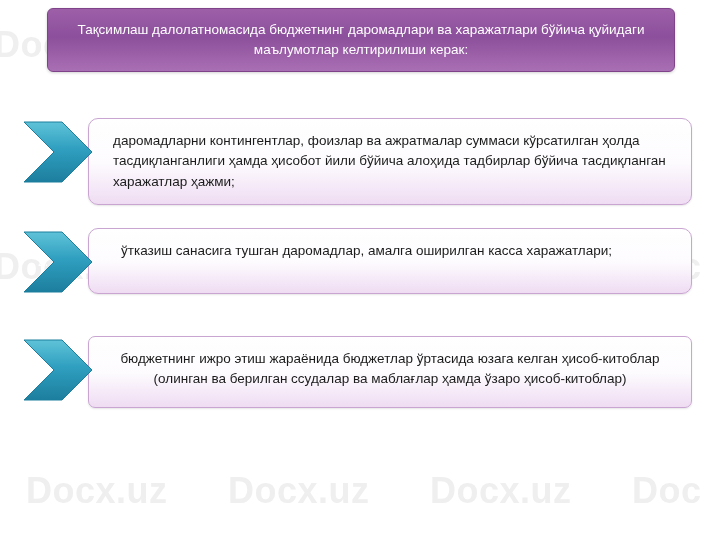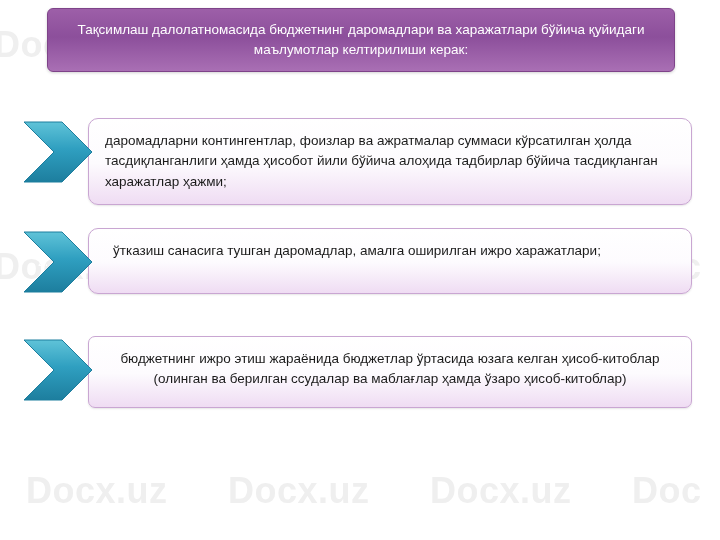--- a/index.html
+++ b/index.html
@@ -87,21 +87,21 @@
   }
 
   
   .bubble {
     flex: 1 1 auto;
     margin-left: -6px;
     border-radius: 10px;
     border: 1px solid #c9a6d2;
     background: linear-gradient(180deg, #ffffff 0%, #fdfbfe 52%, #efdcf3 100%);
     box-shadow: 0 1px 2px rgba(0,0,0,0.10);
-    padding: 12px 16px;
+    padding: 12px 24px;
     box-sizing: border-box;
     color: #1b1b1b;
     font-size: 13.5px;
     line-height: 1.5;
   }
   .bubble.b1 { min-height: 72px; text-align: left; }
   .bubble.b2 { min-height: 66px; text-align: justify; text-align-last: left; }
   .bubble.b3 { min-height: 72px; text-align: center; border-radius: 7px; }
   .bubble.b2 .indent { display: inline-block; width: 8px; }
 </style>
@@ -155,21 +155,21 @@
           <stop offset="0%" stop-color="#5fc3d8"></stop>
           <stop offset="45%" stop-color="#2f9fc0"></stop>
           <stop offset="100%" stop-color="#1d7e9e"></stop>
         </linearGradient>
       </defs>
       <path d="M2 4 L40 4 L70 34 L40 64 L2 64 L32 34 Z" fill="url(#g2)" stroke="#1d7e9e" stroke-width="1"></path>
     </svg>
     <span class="chev-num">2.</span>
   </div>
   <div class="bubble b2">
-    <span class="indent"></span><span>ўтказиш санасига тушган даромадлар, амалга оширилган ижро харажатлари;</span>
+    <span class="indent"></span><span>ўтказиш санасига тушган даромадлар, амалга оширилган касса харажатлари;</span>
   </div>
 </div>
 
 <div class="row row-3">
   <div class="chev">
     <svg width="72" height="68" viewBox="0 0 72 68" xmlns="http://www.w3.org/2000/svg">
       <defs>
         <linearGradient id="g3" x1="0" y1="0" x2="0" y2="1">
           <stop offset="0%" stop-color="#5fc3d8"></stop>
           <stop offset="45%" stop-color="#2f9fc0"></stop>

